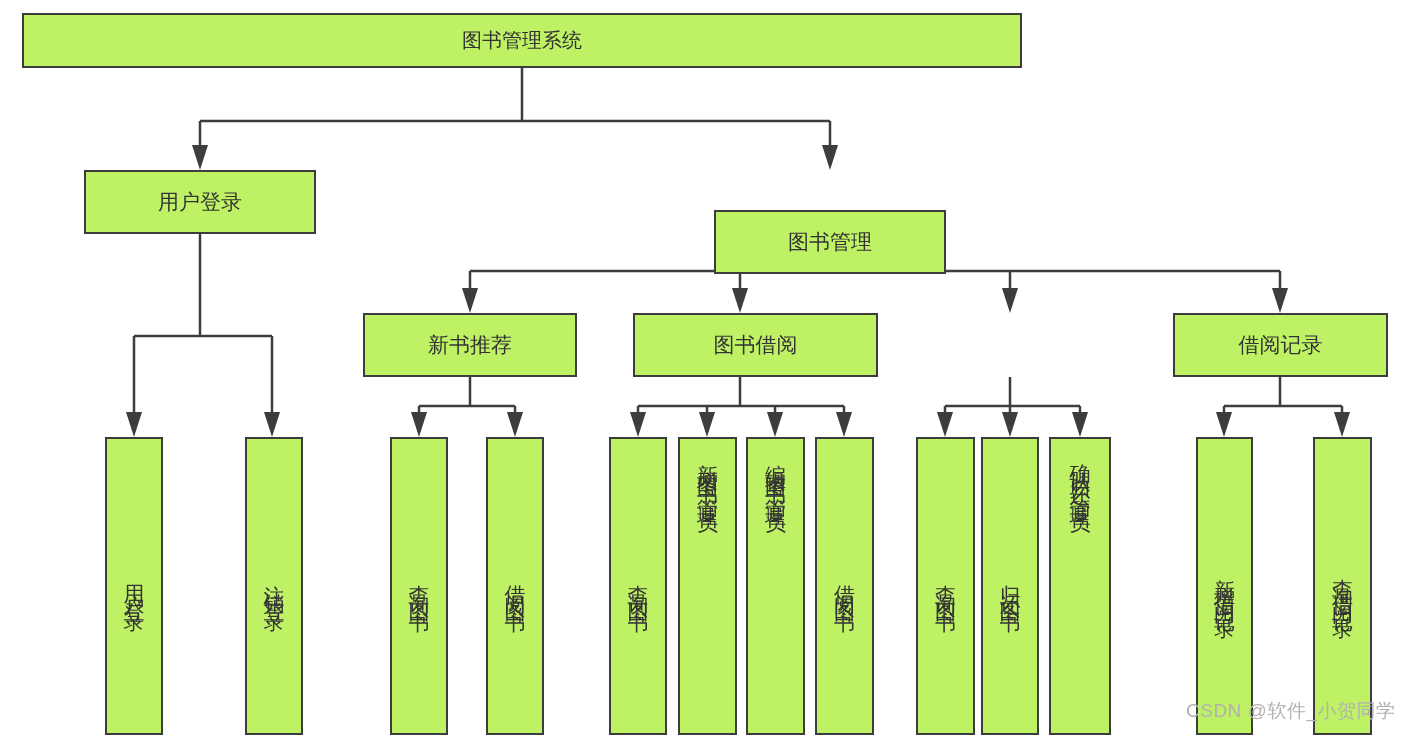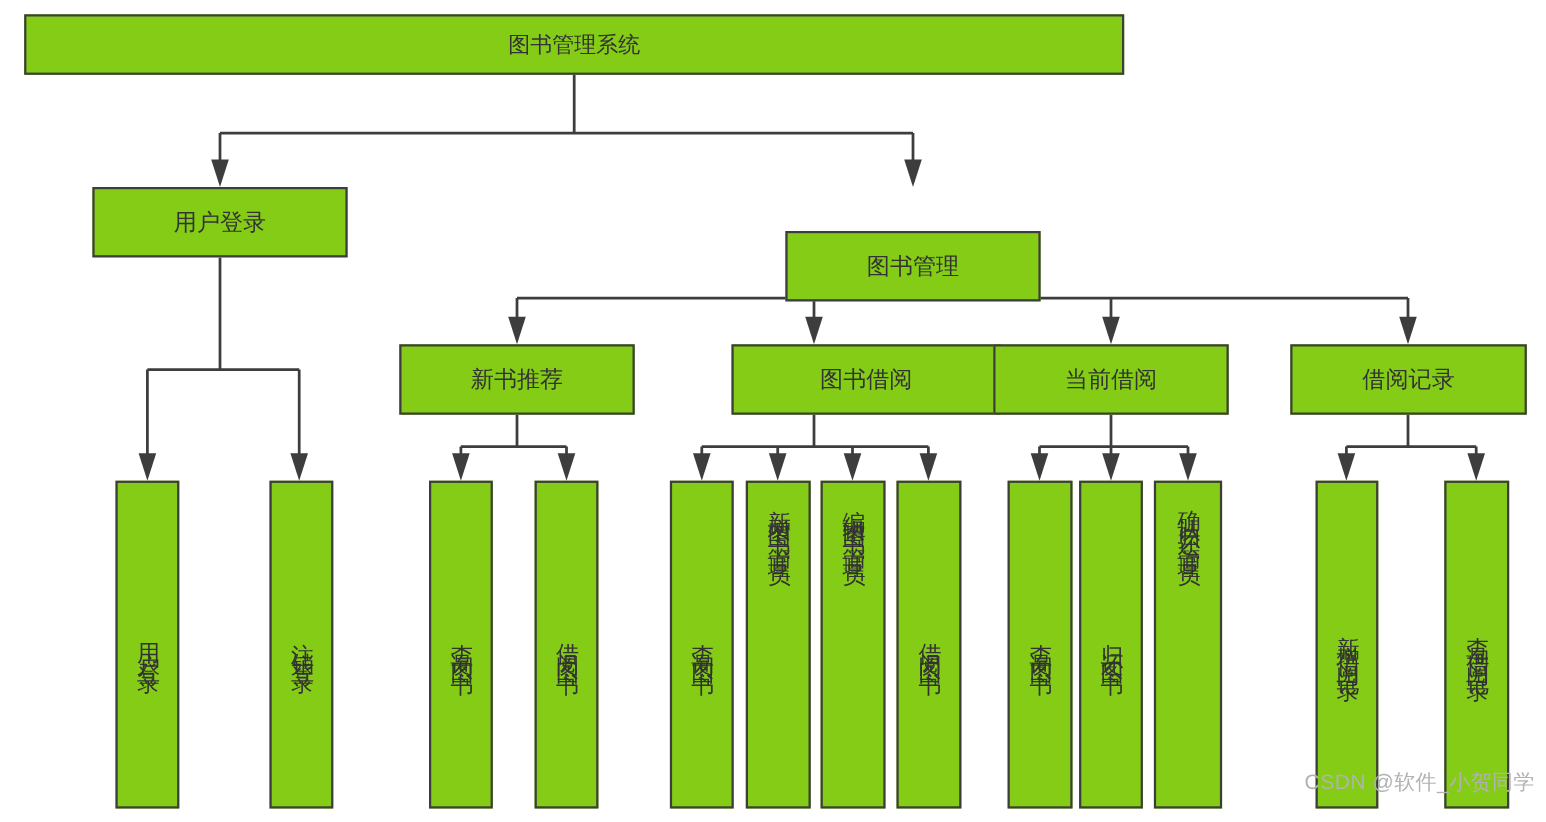--- a/index.html
+++ b/index.html
@@ -3,21 +3,21 @@
 <meta charset="utf-8">
 <style>
   html, body { margin:0; padding:0; background:#ffffff; }
   .canvas {
     position:relative; width:1405px; height:747px; background:#ffffff;
     font-family:"Liberation Sans", sans-serif; overflow:hidden;
   }
   svg.connectors { position:absolute; left:0; top:0; width:1405px; height:747px; }
   .box {
     position:absolute; box-sizing:border-box;
-    border:2.5px solid #3d3d3d; background:#84cc16;
+    border:2.5px solid #3d3d3d; background:#bef264;
     display:flex; align-items:center; justify-content:center;
     color:#333333; font-size:21px; white-space:nowrap;
   }
   .root-box { font-size:20px; }
   .v {
     writing-mode:vertical-rl; text-orientation:mixed;
     letter-spacing:9px; white-space:normal;
   }
   .v.med { letter-spacing:8px; }
   .v.long { justify-content:flex-start; padding-top:8px; letter-spacing:7px; }
@@ -71,25 +71,22 @@
   <div class="box" style="left:84px; top:170px; width:232px; height:64px;">
     <span>用户登录</span>
   </div>
   <div class="box" style="left:714px; top:170px; width:232px; height:64px;margin-top:40px;">
     <span>图书管理</span>
   </div>
 
   <div class="box" style="left:363px; top:313px; width:214px; height:64px;">
     <span>新书推荐</span>
   </div>
-  <div class="box" style="left:665px; top:313px; width:245px; height:64px;">
+  <div class="box" style="left:633px; top:313px; width:245px; height:64px;">
     <span>图书借阅</span>
-  </div>
-  <div class="box" style="left:903px; top:313px; width:214px; height:64px;">
-    <span>当前借阅</span>
   </div>
   <div class="box" style="left:1173px; top:313px; width:215px; height:64px;">
     <span>借阅记录</span>
   </div>
 
   <div class="box v" style="left:105px; top:437px; width:58px; height:298px;">
     <span>用户登录</span>
   </div>
   <div class="box v" style="left:245px; top:437px; width:58px; height:298px;">
     <span>注销登录</span>

